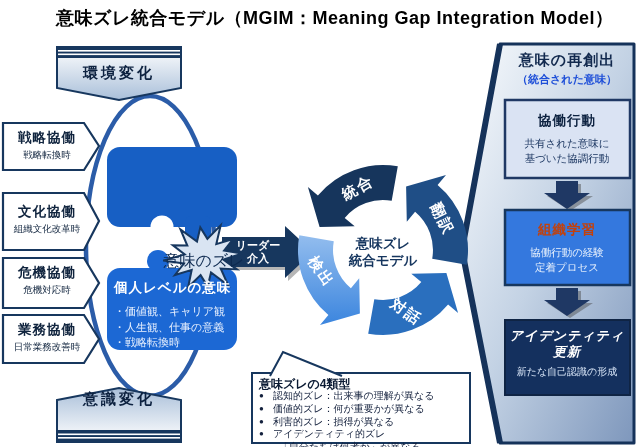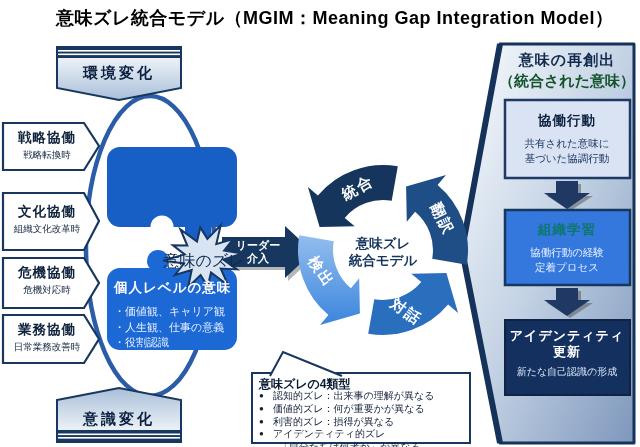--- a/index.html
+++ b/index.html
@@ -24,27 +24,27 @@
   .cl0{left:358px;top:188px;transform:translate(-50%,-50%) rotate(-30deg);}
   .cl1{left:442px;top:219px;transform:translate(-50%,-50%) rotate(64deg);}
   .cl2{left:406px;top:312px;transform:translate(-50%,-50%) rotate(35deg);}
   .cl3{left:321px;top:272px;transform:translate(-50%,-50%) rotate(55deg);}
   .cyc-center{font-size:13.5px;font-weight:bold;color:#15355E;line-height:17px;}
   .ty-title{font-size:12px;font-weight:bold;color:#0A1A33;}
   .ty-item{position:relative;font-size:10px;line-height:12.8px;color:#14213D;padding-left:14px;}
   .ty-item::before{content:"\25CF";position:absolute;left:0;top:0;font-size:8px;color:#14213D;}
   .ty-sub{font-size:10px;line-height:12.8px;color:#14213D;padding-left:20px;}
   .ph1{font-size:15px;font-weight:bold;color:#12294E;letter-spacing:1px;}
-  .ph2{font-size:15px;font-weight:bold;color:#14532d;}
+  .ph2{font-size:11px;font-weight:bold;color:#1d4ed8;}
   .step{width:125px;text-align:center;}
   .step .st{font-size:13.5px;font-weight:bold;letter-spacing:1px;}
   .step .sl{display:block;font-size:10.5px;line-height:15px;}
   .s-light .st{color:#0D2240;} .s-light .sl{color:#1A3560;}
-  .s-blue .st{color:#0f766e;} .s-blue .sl{color:#E8F1FD;}
-  .s-dark .st{color:#fff;font-size:13px;line-height:16px;} .s-dark .sl{color:#D9E6F8;font-size:10px;}
+  .s-blue .st{color:#c2410c;} .s-blue .sl{color:#E8F1FD;}
+  .s-dark .st{color:#fff;font-size:13px;line-height:16px;font-style:italic;} .s-dark .sl{color:#D9E6F8;font-size:10px;}
 </style>
 </head>
 <body>
 
 <div id="canvas">
 
   <svg id="shapes" width="640" height="447" viewBox="0 0 640 447">
     <defs>
       <linearGradient id="gradBanner" x1="0" y1="0" x2="0" y2="1">
         <stop offset="0" stop-color="#FFFFFF"></stop>
@@ -131,21 +131,21 @@
       </g>
 
     <g id="burst-g">
         <polygon points="241.8,253.6 224.1,250.5 233.1,239.0 216.3,244.1 220.7,225.2 207.4,238.9 200.3,227.4 197.0,241.5 180.5,229.5 187.3,245.5 172.9,245.2 184.7,254.4 163.2,260.6 183.9,263.5 174.9,275.0 191.7,269.9 188.1,287.3 200.6,275.1 207.7,286.6 211.0,272.5 228.1,285.2 220.7,268.5 236.9,269.4 223.3,259.6" fill="#D9E4F2" stroke="#17375E" stroke-width="2" stroke-linejoin="miter"></polygon>
       </g>
   </svg>
 
   <div class="txt title">意味ズレ統合モデル（MGIM：Meaning Gap Integration Model）</div>
 
   <div class="txt ctr banner-label" style="left:119px;top:64px">環境変化</div>
-  <div class="txt ctr banner-label" style="left:119px;top:410px">意識変化</div>
+  <div class="txt ctr banner-label" style="left:119px;top:390px">意識変化</div>
 
   <div class="txt ctr chev" style="left:47px;top:129px">
     <div class="lb">戦略協働</div>
     <div class="sb">戦略転換時</div>
   </div>
   <div class="txt ctr chev" style="left:47px;top:203px">
     <div class="lb">文化協働</div>
     <div class="sb">組織文化改革時</div>
   </div>
   <div class="txt ctr chev" style="left:47px;top:264px">
@@ -156,21 +156,21 @@
     <div class="lb">業務協働</div>
     <div class="sb">日常業務改善時</div>
   </div>
 
 
   <div class="txt mbox" style="left:114px;top:279px">
     <div class="mt">個人レベルの意味</div>
     <div style="margin-top:7px">
       <span class="mi">・価値観、キャリア観</span>
       <span class="mi">・人生観、仕事の意義</span>
-      <span class="mi">・役割認識</span>
+      <span class="mi">・戦略転換時</span>
     </div>
   </div>
 
   <div class="txt ctr burst-label" style="left:204px;top:251px">意味のズレ</div>
 
   <div class="txt ctr leader-label" style="left:258px;top:239px">
     <div>リーダー</div>
     <div>介入</div>
   </div>
 

